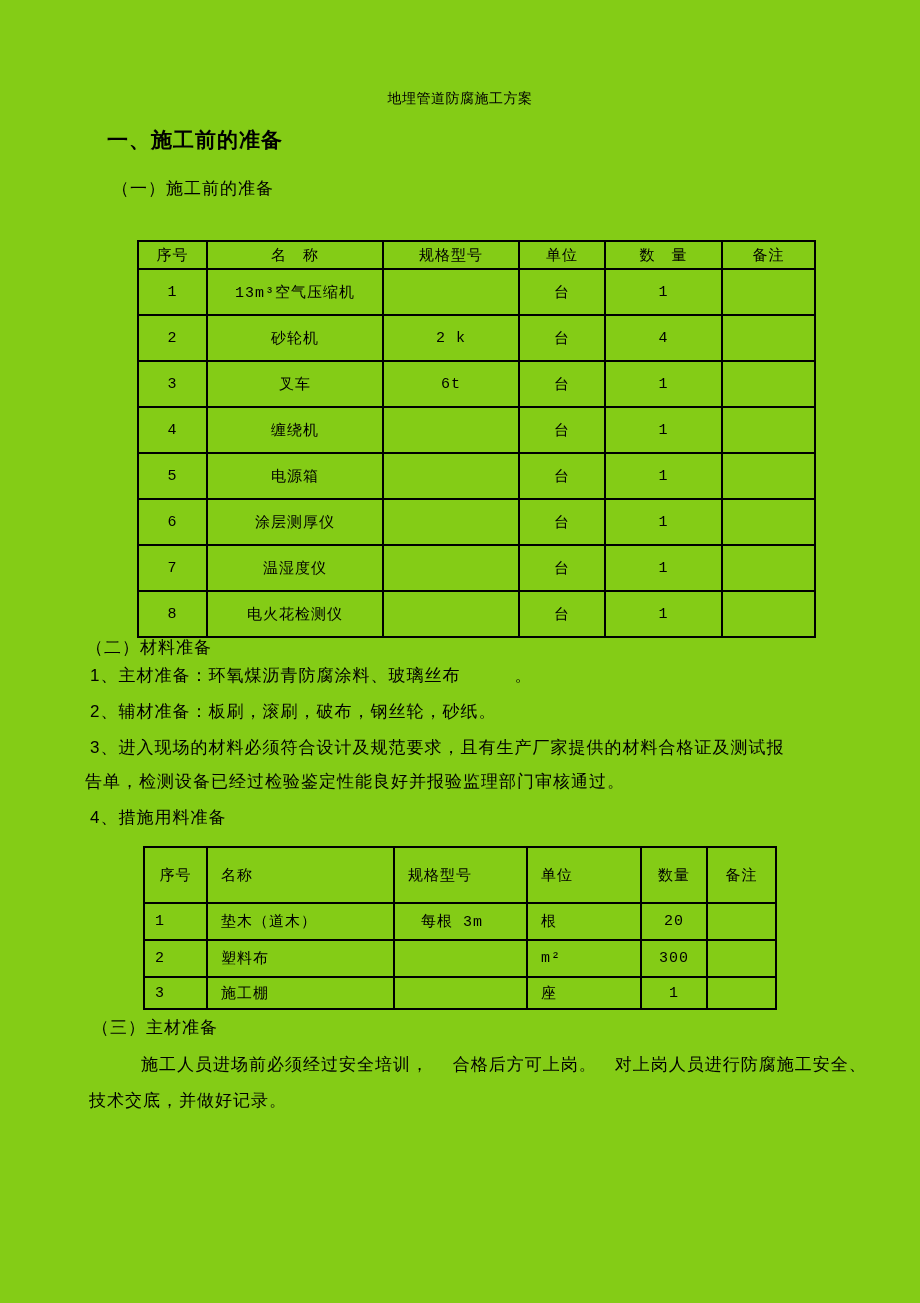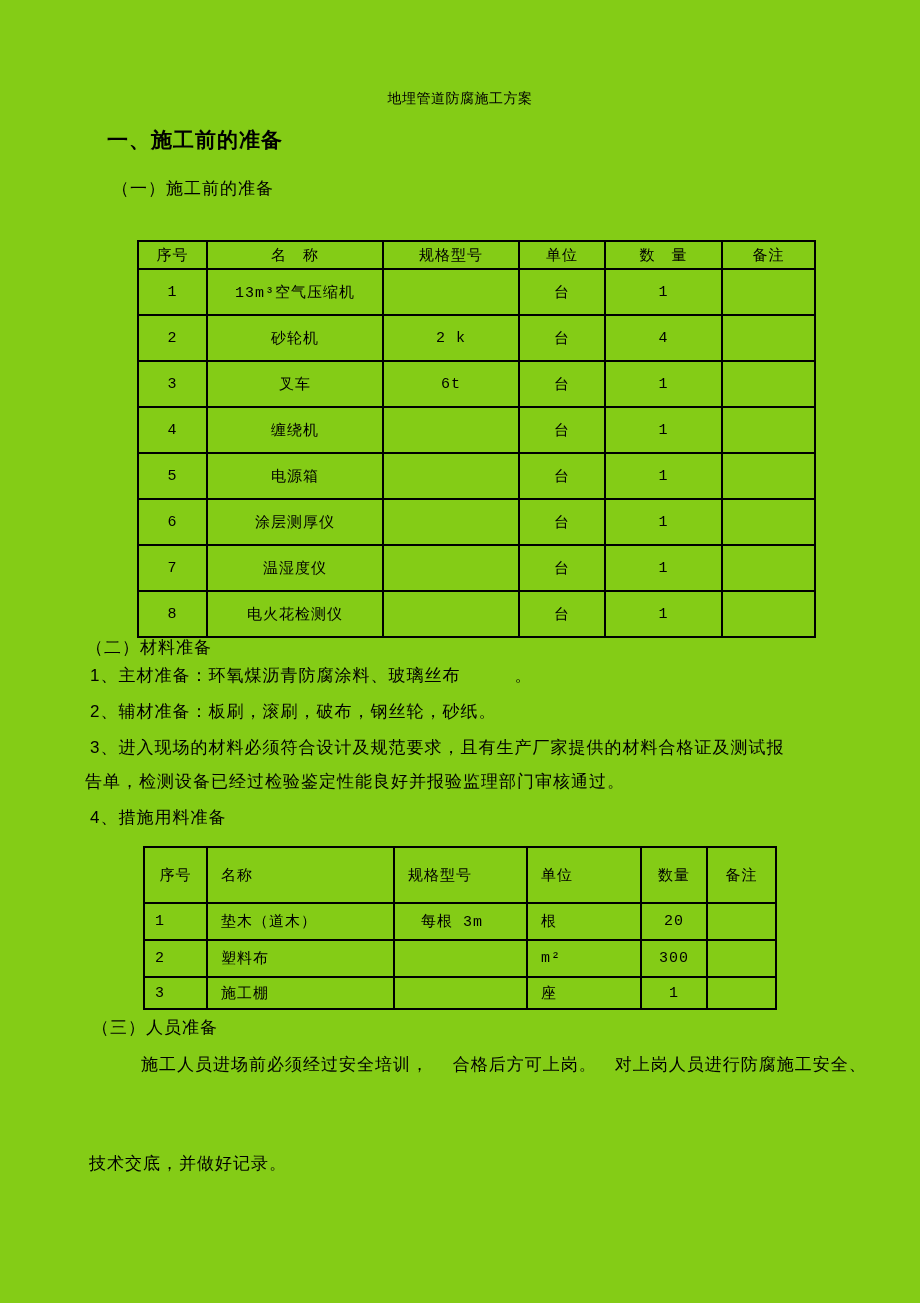--- a/index.html
+++ b/index.html
@@ -33,21 +33,21 @@
   }
   .sec1  { top: 179px;  left: 112px; }
   .sec2  { top: 638px;  left: 86px;  }
   .p1    { top: 666px;  left: 90px;  }
   .p2    { top: 702px;  left: 90px;  }
   .p3a   { top: 738px;  left: 90px;  }
   .p3b   { top: 772px;  left: 85px;  }
   .p4    { top: 808px;  left: 90px;  }
   .sec3  { top: 1018px; left: 92px;  }
   .per1  { top: 1055px; left: 141px; }
-  .per2  { top: 1154px; left: 89px;  }
+  .per2  { top: 1091px; left: 89px;  }
 
   table {
     position: absolute;
     border-collapse: collapse;
     table-layout: fixed;
     font-family: Liberation Mono, monospace;
   }
   th, td {
     border: 2px solid #000000;
     font-size: 15px;
@@ -223,17 +223,17 @@
         <td>3</td>
         <td>施工棚</td>
         <td></td>
         <td>座</td>
         <td>1</td>
         <td></td>
       </tr>
     </tbody>
   </table>
 
-  <div class="abs body-line sec3">（三）人员准备</div>
+  <div class="abs body-line sec3">（三）主材准备</div>
   <div class="abs body-line per1">施工人员进场前必须经过安全培训，　 合格后方可上岗。　对上岗人员进行防腐施工安全、</div>
   <div class="abs body-line per2">技术交底，并做好记录。</div>
 
 </div>
 
 </body></html>

